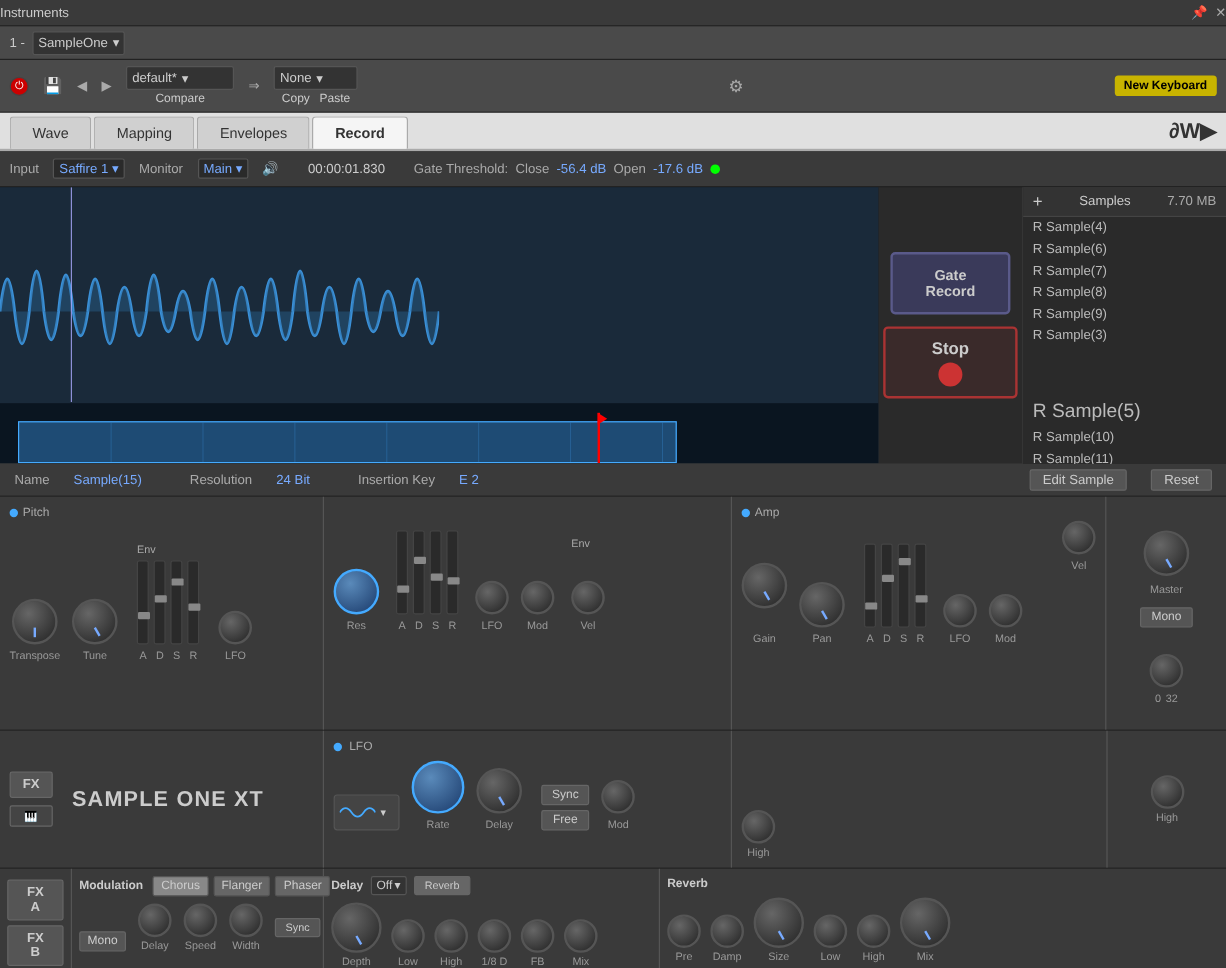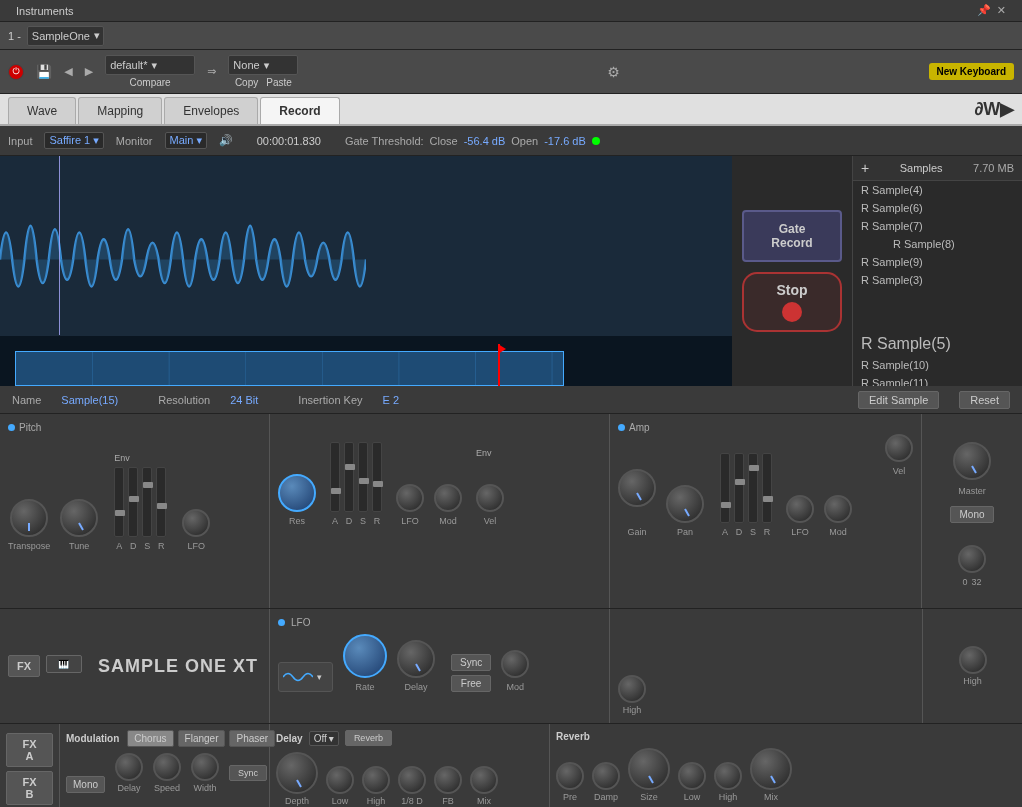--- a/index.html
+++ b/index.html
@@ -1,19 +1,19 @@
 <!DOCTYPE html>
 <html><head>
   <meta charset="utf-8">
   <style>
     * { margin: 0; padding: 0; box-sizing: border-box; }
     body { width: 1022px; height: 807px; overflow: hidden; background: #2a2a2a; font-family: Arial, sans-serif; font-size: 11px; color: #ccc; }
 
     
-    .title-bar { background: #3a3a3a; height: 22px; display: flex; align-items: center; padding: 0 16px; border-bottom: 1px solid #222; }
+    .title-bar { background: #3a3a3a; height: 22px; display: flex; align-items: center; padding: 0 0; border-bottom: 1px solid #222; }
     .title-bar-icons { margin-left: auto; display: flex; gap: 6px; }
 
     
     .instrument-bar { background: #4a4a4a; height: 28px; display: flex; align-items: center; padding: 0 8px; gap: 6px; border-bottom: 1px solid #222; }
     .inst-dropdown { background: #333; border: 1px solid #555; color: #ccc; font-size: 11px; padding: 2px 4px; border-radius: 2px; height: 20px; display: flex; align-items: center; gap: 4px; }
 
     
     .toolbar { background: #4a4a4a; height: 44px; display: flex; align-items: center; padding: 0 8px; gap: 12px; border-bottom: 1px solid #222; }
     .toolbar-btn { background: #555; border: 1px solid #444; color: #ccc; font-size: 10px; padding: 2px 6px; border-radius: 2px; cursor: pointer; }
     .toolbar-btn.power { background: #c00; color: white; border-radius: 50%; width: 16px; height: 16px; display: flex; align-items: center; justify-content: center; font-size: 9px; }
@@ -36,21 +36,21 @@
 
     
     .waveform-area { background: #1a1a1a; height: 230px; display: flex; gap: 0; }
     .waveform-main { flex: 1; background: #1a2a3a; position: relative; overflow: hidden; }
     .minimap { position: absolute; bottom: 0; left: 0; right: 0; height: 50px; background: #0a1520; }
     .minimap-bar { position: absolute; bottom: 0; left: 2%; width: 75%; height: 35px; background: rgba(50,130,200,0.5); border: 1px solid #4af; }
 
     
     .record-controls { width: 120px; background: #2a2a2a; display: flex; flex-direction: column; align-items: center; justify-content: center; gap: 10px; padding: 10px; }
     .gate-record-btn { background: #3a3a5a; border: 2px solid #5a5a8a; color: #ccc; font-size: 12px; font-weight: bold; padding: 10px 16px; border-radius: 4px; cursor: pointer; width: 100px; text-align: center; }
-    .stop-btn { background: #3a2a2a; border: 2px solid #aa3333; color: #ccc; font-size: 14px; font-weight: bold; padding: 8px 16px; border-radius: 15px; cursor: pointer; width: 100px; text-align: center; display: flex; flex-direction: column; align-items: center; gap: 4px; }
+    .stop-btn { background: #3a2a2a; border: 2px solid #aa3333; color: #ccc; font-size: 14px; font-weight: bold; padding: 8px 16px; border-radius: 4px; cursor: pointer; width: 112px; text-align: center; display: flex; flex-direction: column; align-items: center; gap: 4px; }
     .stop-circle { width: 20px; height: 20px; border-radius: 50%; background: #cc3333; }
 
     
     .samples-panel { width: 170px; background: #2a2a2a; border-left: 1px solid #444; overflow-y: auto; }
     .samples-header { display: flex; justify-content: space-between; align-items: center; padding: 4px 8px; background: #333; font-size: 11px; border-bottom: 1px solid #444; }
     .samples-header span { color: #ccc; }
 
     
     .name-bar { background: #3a3a3a; height: 28px; display: flex; align-items: center; padding: 0 12px; gap: 20px; border-bottom: 1px solid #222; font-size: 11px; }
     .name-val { color: #7af; }
@@ -215,21 +215,21 @@
 
   <div class="samples-panel">
     <div class="samples-header">
       <span style="cursor:pointer;font-size:14px;color:#ccc;">+</span>
       <span>Samples</span>
       <span style="color:#aaa;">7.70 MB</span>
     </div>
     <div style="padding:3px 8px;font-size:11px;color:#bbb;cursor:pointer;">R  Sample(4)</div>
     <div style="padding:3px 8px;font-size:11px;color:#bbb;cursor:pointer;">R  Sample(6)</div>
     <div style="padding:3px 8px;font-size:11px;color:#bbb;cursor:pointer;">R  Sample(7)</div>
-    <div style="padding:3px 8px;font-size:11px;color:#bbb;cursor:pointer;margin-left:32px;">R  Sample(8)</div>
+    <div style="padding:3px 8px;font-size:11px;color:#bbb;cursor:pointer;">R  Sample(8)</div>
     <div style="padding:3px 8px;font-size:11px;color:#bbb;cursor:pointer;">R  Sample(9)</div>
     <div style="padding:3px 8px;font-size:11px;color:#bbb;cursor:pointer;">R  Sample(3)</div>
     <div style="padding:3px 8px;font-size:16px;color:#bbb;cursor:pointer;margin-top:43px;">R  Sample(5)</div>
     <div style="padding:3px 8px;font-size:11px;color:#bbb;cursor:pointer;">R  Sample(10)</div>
     <div style="padding:3px 8px;font-size:11px;color:#bbb;cursor:pointer;">R  Sample(11)</div>
     <div style="padding:3px 8px;font-size:11px;color:#bbb;cursor:pointer;">R  Sample(12)</div>
     <div style="padding:3px 8px;font-size:11px;color:#bbb;cursor:pointer;">R  Sample(13)</div>
     <div style="padding:3px 8px;font-size:11px;color:white;cursor:pointer;background:#2a5a9a;">R  Sample(14)</div>
   </div>
 </div>
@@ -409,21 +409,21 @@
         <span class="ctrl-label">0</span>
         <span class="ctrl-label">32</span>
       </div>
     </div>
   </div>
 </div>
 
 <div style="display:flex;height:115px;background:#3a3a3a;border-bottom:1px solid #222;">
 
   <div style="width:270px;border-right:1px solid #555;display:flex;align-items:center;padding:8px;gap:8px;">
-    <div style="display:flex;flex-direction:row;gap:6px;">
+    <div style="display:flex;flex-direction:column;gap:6px;">
       <button class="fx-btn" style="font-size:11px;">FX</button>
       <div style="background:#444;border:1px solid #666;border-radius:2px;width:36px;height:18px;display:flex;align-items:center;justify-content:center;cursor:pointer;font-size:9px;">🎹</div>
     </div>
     <span style="font-size:18px;font-weight:bold;color:#ccc;letter-spacing:1px;margin-left:8px;">SAMPLE ONE XT</span>
   </div>
 
   <div style="width:340px;border-right:1px solid #555;padding:8px;">
     <div style="display:flex;align-items:center;gap:6px;margin-bottom:6px;">
       <span class="blue-led"></span>
       <span style="font-size:10px;color:#aaa;">LFO</span>

